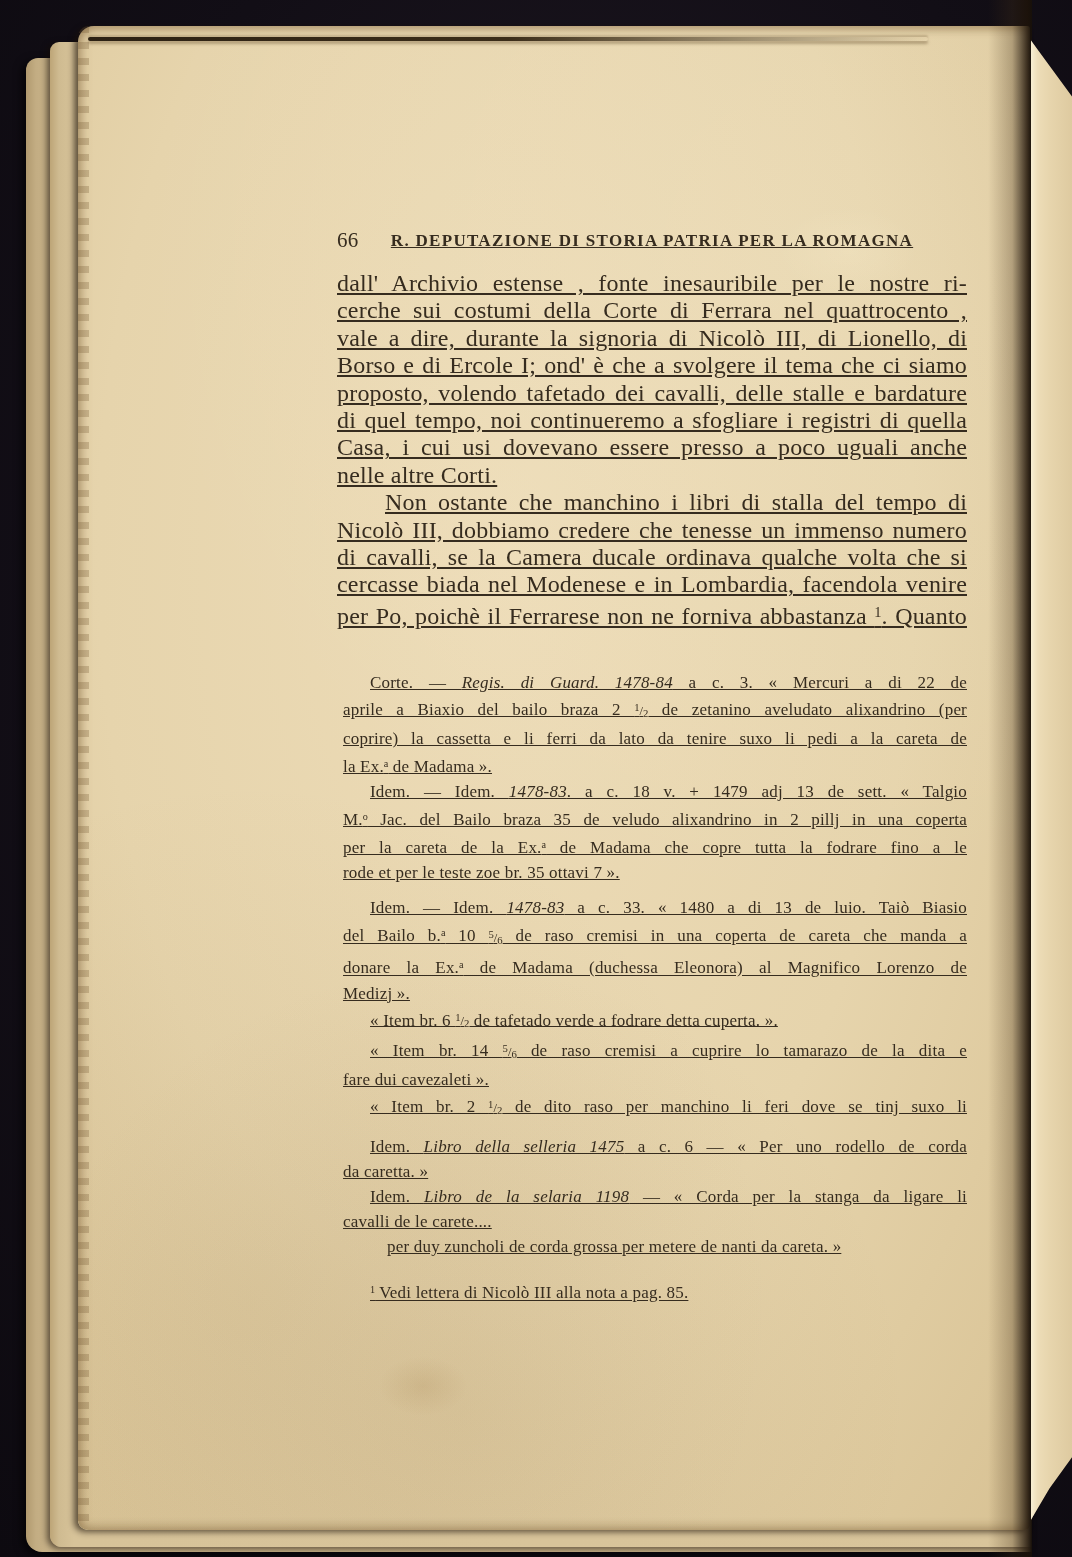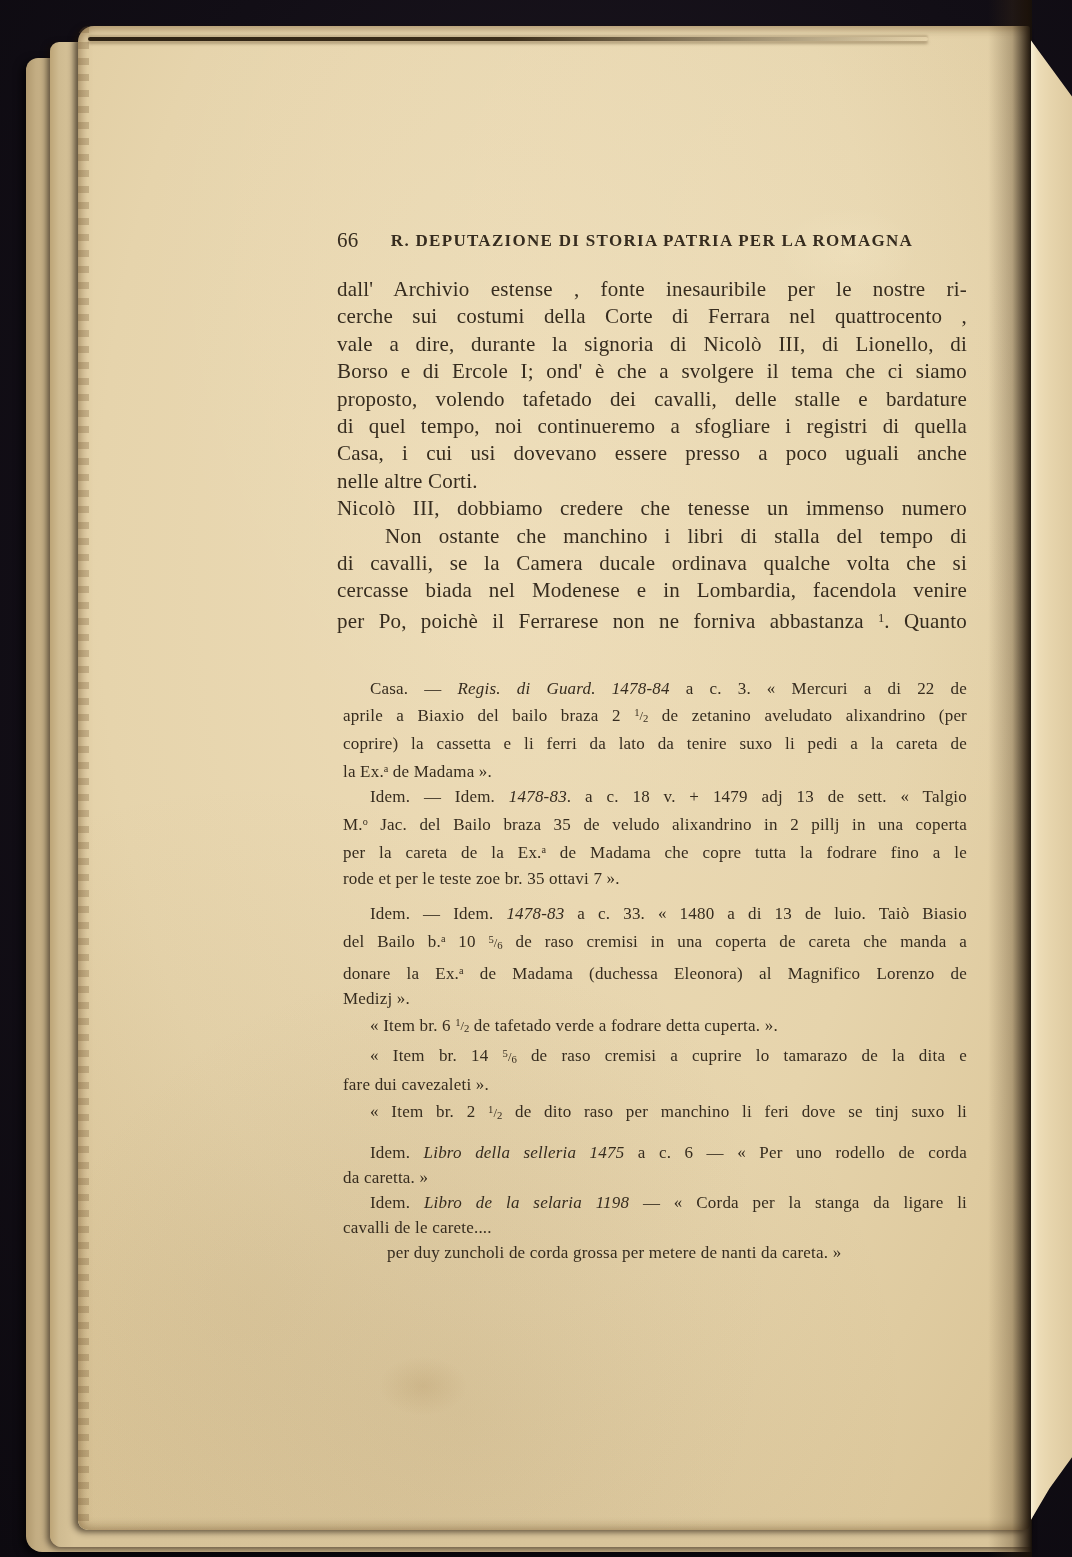--- a/index.html
+++ b/index.html
@@ -60,28 +60,29 @@
   .rightpage{
     position:absolute;left:1031px;top:0;width:41px;height:1557px;
     background:linear-gradient(90deg,#f0e1bd 0%,#e7d5ad 45%,#decaa0 100%);
     clip-path:polygon(0 2.6%, 100% 6.2%, 100% 93.6%, 45% 95.6%, 0 97.6%);
     box-shadow:inset 5px 0 7px -3px rgba(255,250,232,.75);
   }
   
   .text-layer{
     position:absolute;left:337px;top:220px;width:630px;color:var(--ink);
     letter-spacing:.2px;
+    text-decoration:underline;
   }
   .pageheader{position:relative;height:26px;}
   .pagenum{position:absolute;left:0;top:0;font-size:21px;}
   .runtitle{
     display:block;text-align:center;font-size:17px;font-weight:700;
     letter-spacing:1.3px;padding-top:3px;margin-top:8px;
   }
-  .bodytext{margin-top:22px;font-size:21px;line-height:27.4px;}
+  .bodytext{margin-top:16px;font-size:24px;line-height:27.4px;}
   .fnotes{margin-top:40px;margin-left:6px;width:624px;font-size:17px;line-height:25px;}
   .tline{text-align:justify;text-align-last:justify;}
   .tline.tleft{text-align-last:left;}
   .it{font-style:italic;}
   .ss{font-size:.6em;vertical-align:.5em;letter-spacing:0;}
   .frac{font-size:.74em;letter-spacing:0;white-space:nowrap;}
   .frac sup{font-size:.85em;vertical-align:.35em;}
   .frac sub{font-size:.85em;vertical-align:-.18em;}
 </style>
 </head>
@@ -108,30 +109,30 @@
           <div class="tline"><span>dall' Archivio estense , fonte inesauribile per le nostre ri-</span></div>
           <div class="tline"><span>cerche sui costumi della Corte di Ferrara nel quattrocento ,</span></div>
           <div class="tline"><span>vale a dire, durante la signoria di Nicolò III, di Lionello, di</span></div>
           <div class="tline"><span>Borso e di Ercole I; ond' è che a svolgere il tema che ci siamo</span></div>
           <div class="tline"><span>proposto, volendo tafetado dei cavalli, delle stalle e bardature</span></div>
           <div class="tline"><span>di quel tempo, noi continueremo a sfogliare i registri di quella</span></div>
           <div class="tline"><span>Casa, i cui usi dovevano essere presso a poco uguali anche</span></div>
           <div class="tline tleft"><span>nelle altre Corti.</span></div>
         </div>
         <div>
+          <div class="tline" style="padding-left: 48px;"><span>Non ostante che manchino i libri di stalla del tempo di</span></div>
           <div class="tline"><span>Nicolò III, dobbiamo credere che tenesse un immenso numero</span></div>
-          <div class="tline" style="padding-left: 48px;"><span>Non ostante che manchino i libri di stalla del tempo di</span></div>
           <div class="tline"><span>di cavalli, se la Camera ducale ordinava qualche volta che si</span></div>
           <div class="tline"><span>cercasse biada nel Modenese e in Lombardia, facendola venire</span></div>
           <div class="tline"><span>per Po, poichè il Ferrarese non ne forniva abbastanza </span><span class="ss">1</span><span>. Quanto</span></div>
         </div>
       </div>
     <div id="footnotes" class="fnotes">
         <div>
-          <div class="tline" style="padding-left: 27px;"><span>Casa. — </span><span class="it">Regis. di Guard. 1478-84</span><span> a c. 3. « Mercuri a di 22 de</span></div>
+          <div class="tline" style="padding-left: 27px;"><span>Corte. — </span><span class="it">Regis. di Guard. 1478-84</span><span> a c. 3. « Mercuri a di 22 de</span></div>
           <div class="tline"><span>aprile a Biaxio del bailo braza 2 </span><span class="frac"><sup>1</sup>/<sub>2</sub></span><span> de zetanino aveludato alixandrino (per</span></div>
           <div class="tline"><span>coprire) la cassetta e li ferri da lato da tenire suxo li pedi a la careta de</span></div>
           <div class="tline tleft"><span>la Ex.</span><span class="ss">a</span><span> de Madama ».</span></div>
         </div>
         <div>
           <div class="tline" style="padding-left: 27px;"><span>Idem. — Idem. </span><span class="it">1478-83</span><span>. a c. 18 v. + 1479 adj 13 de sett. « Talgio</span></div>
           <div class="tline"><span>M.</span><span class="ss">o</span><span> Jac. del Bailo braza 35 de veludo alixandrino in 2 pillj in una coperta</span></div>
           <div class="tline"><span>per la careta de la Ex.</span><span class="ss">a</span><span> de Madama che copre tutta la fodrare fino a le</span></div>
           <div class="tline tleft"><span>rode et per le teste zoe br. 35 ottavi 7 ».</span></div>
         </div>
@@ -155,18 +156,21 @@
           <div class="tline" style="padding-left: 27px;"><span>Idem. </span><span class="it">Libro della selleria 1475</span><span> a c. 6 — « Per uno rodello de corda</span></div>
           <div class="tline tleft"><span>da caretta. »</span></div>
         </div>
         <div>
           <div class="tline" style="padding-left: 27px;"><span>Idem. </span><span class="it">Libro de la selaria 1198</span><span> — « Corda per la stanga da ligare li</span></div>
           <div class="tline tleft"><span>cavalli de le carete....</span></div>
         </div>
         <div>
           <div class="tline tleft" style="padding-left: 44px;"><span>per duy zuncholi de corda grossa per metere de nanti da careta. »</span></div>
         </div>
+        <div style="margin-top: 18px;">
+          <div class="tline tleft" style="padding-left: 27px;"><span class="ss">1</span><span> Vedi lettera di Nicolò III alla nota a pag. 85.</span></div>
+        </div>
       </div>
   </div>
 
   <div class="gutter"></div>
   <div class="rightpage"></div>
 </div>
 
 </body></html>

